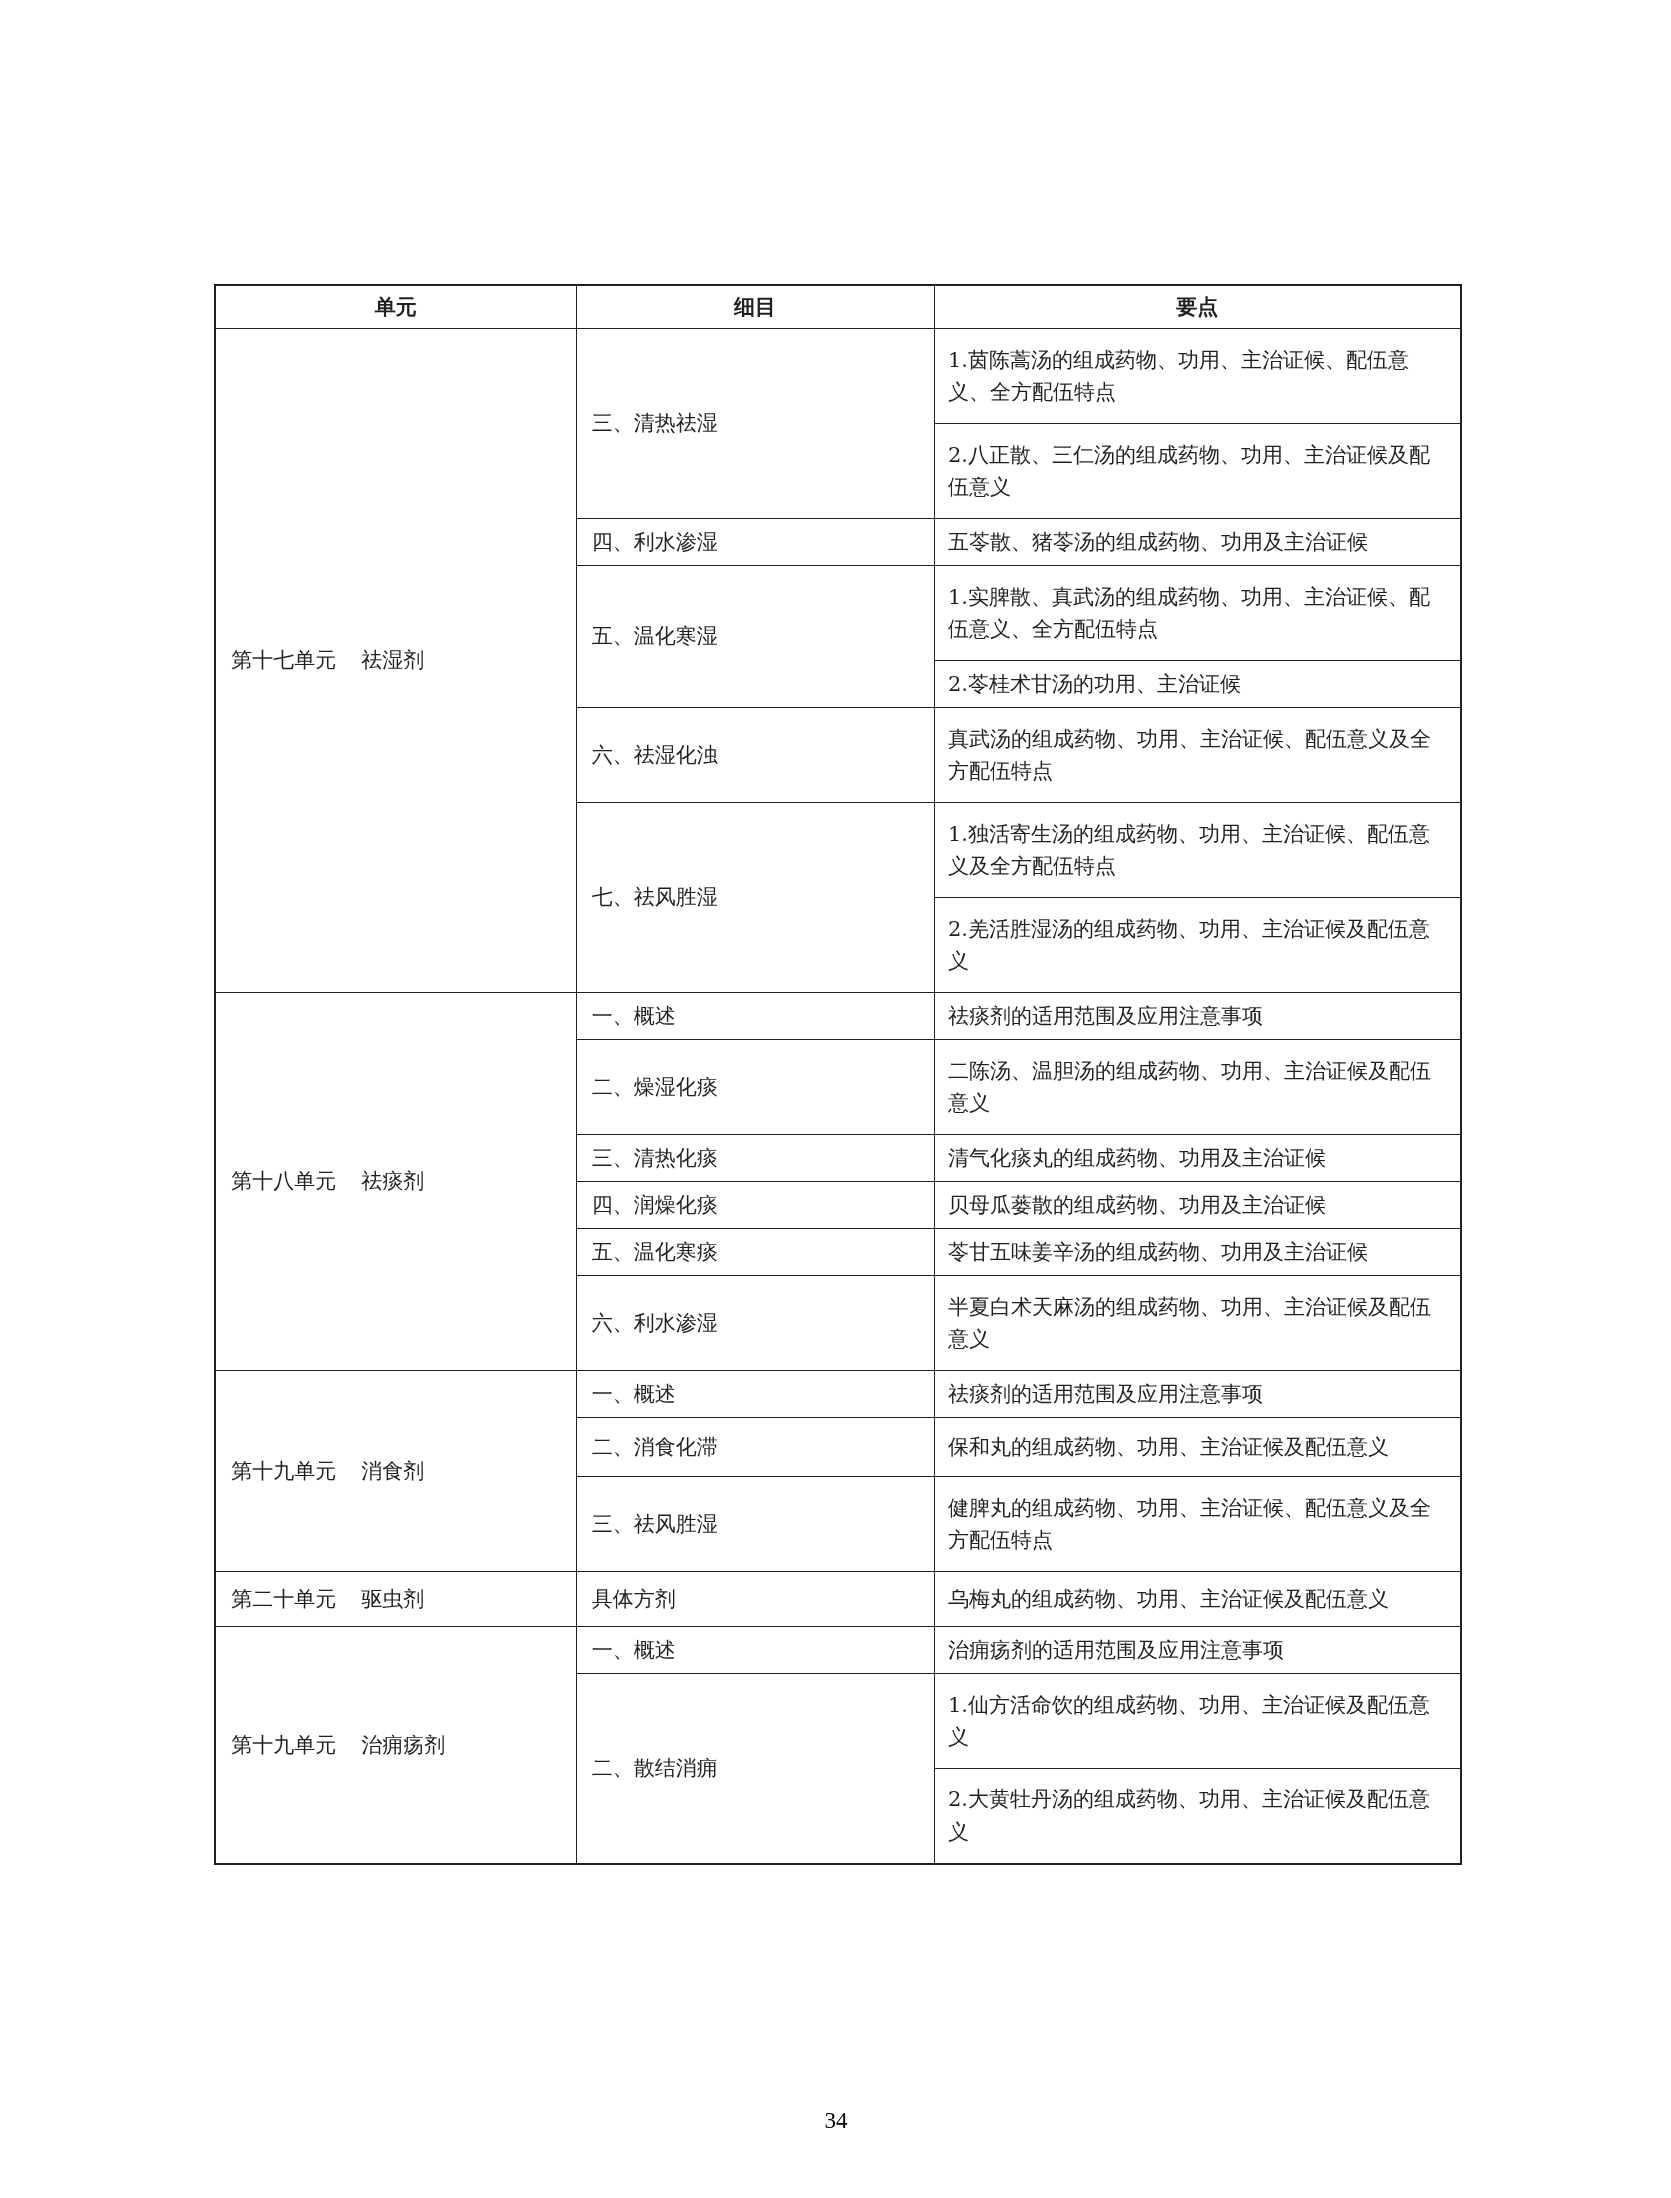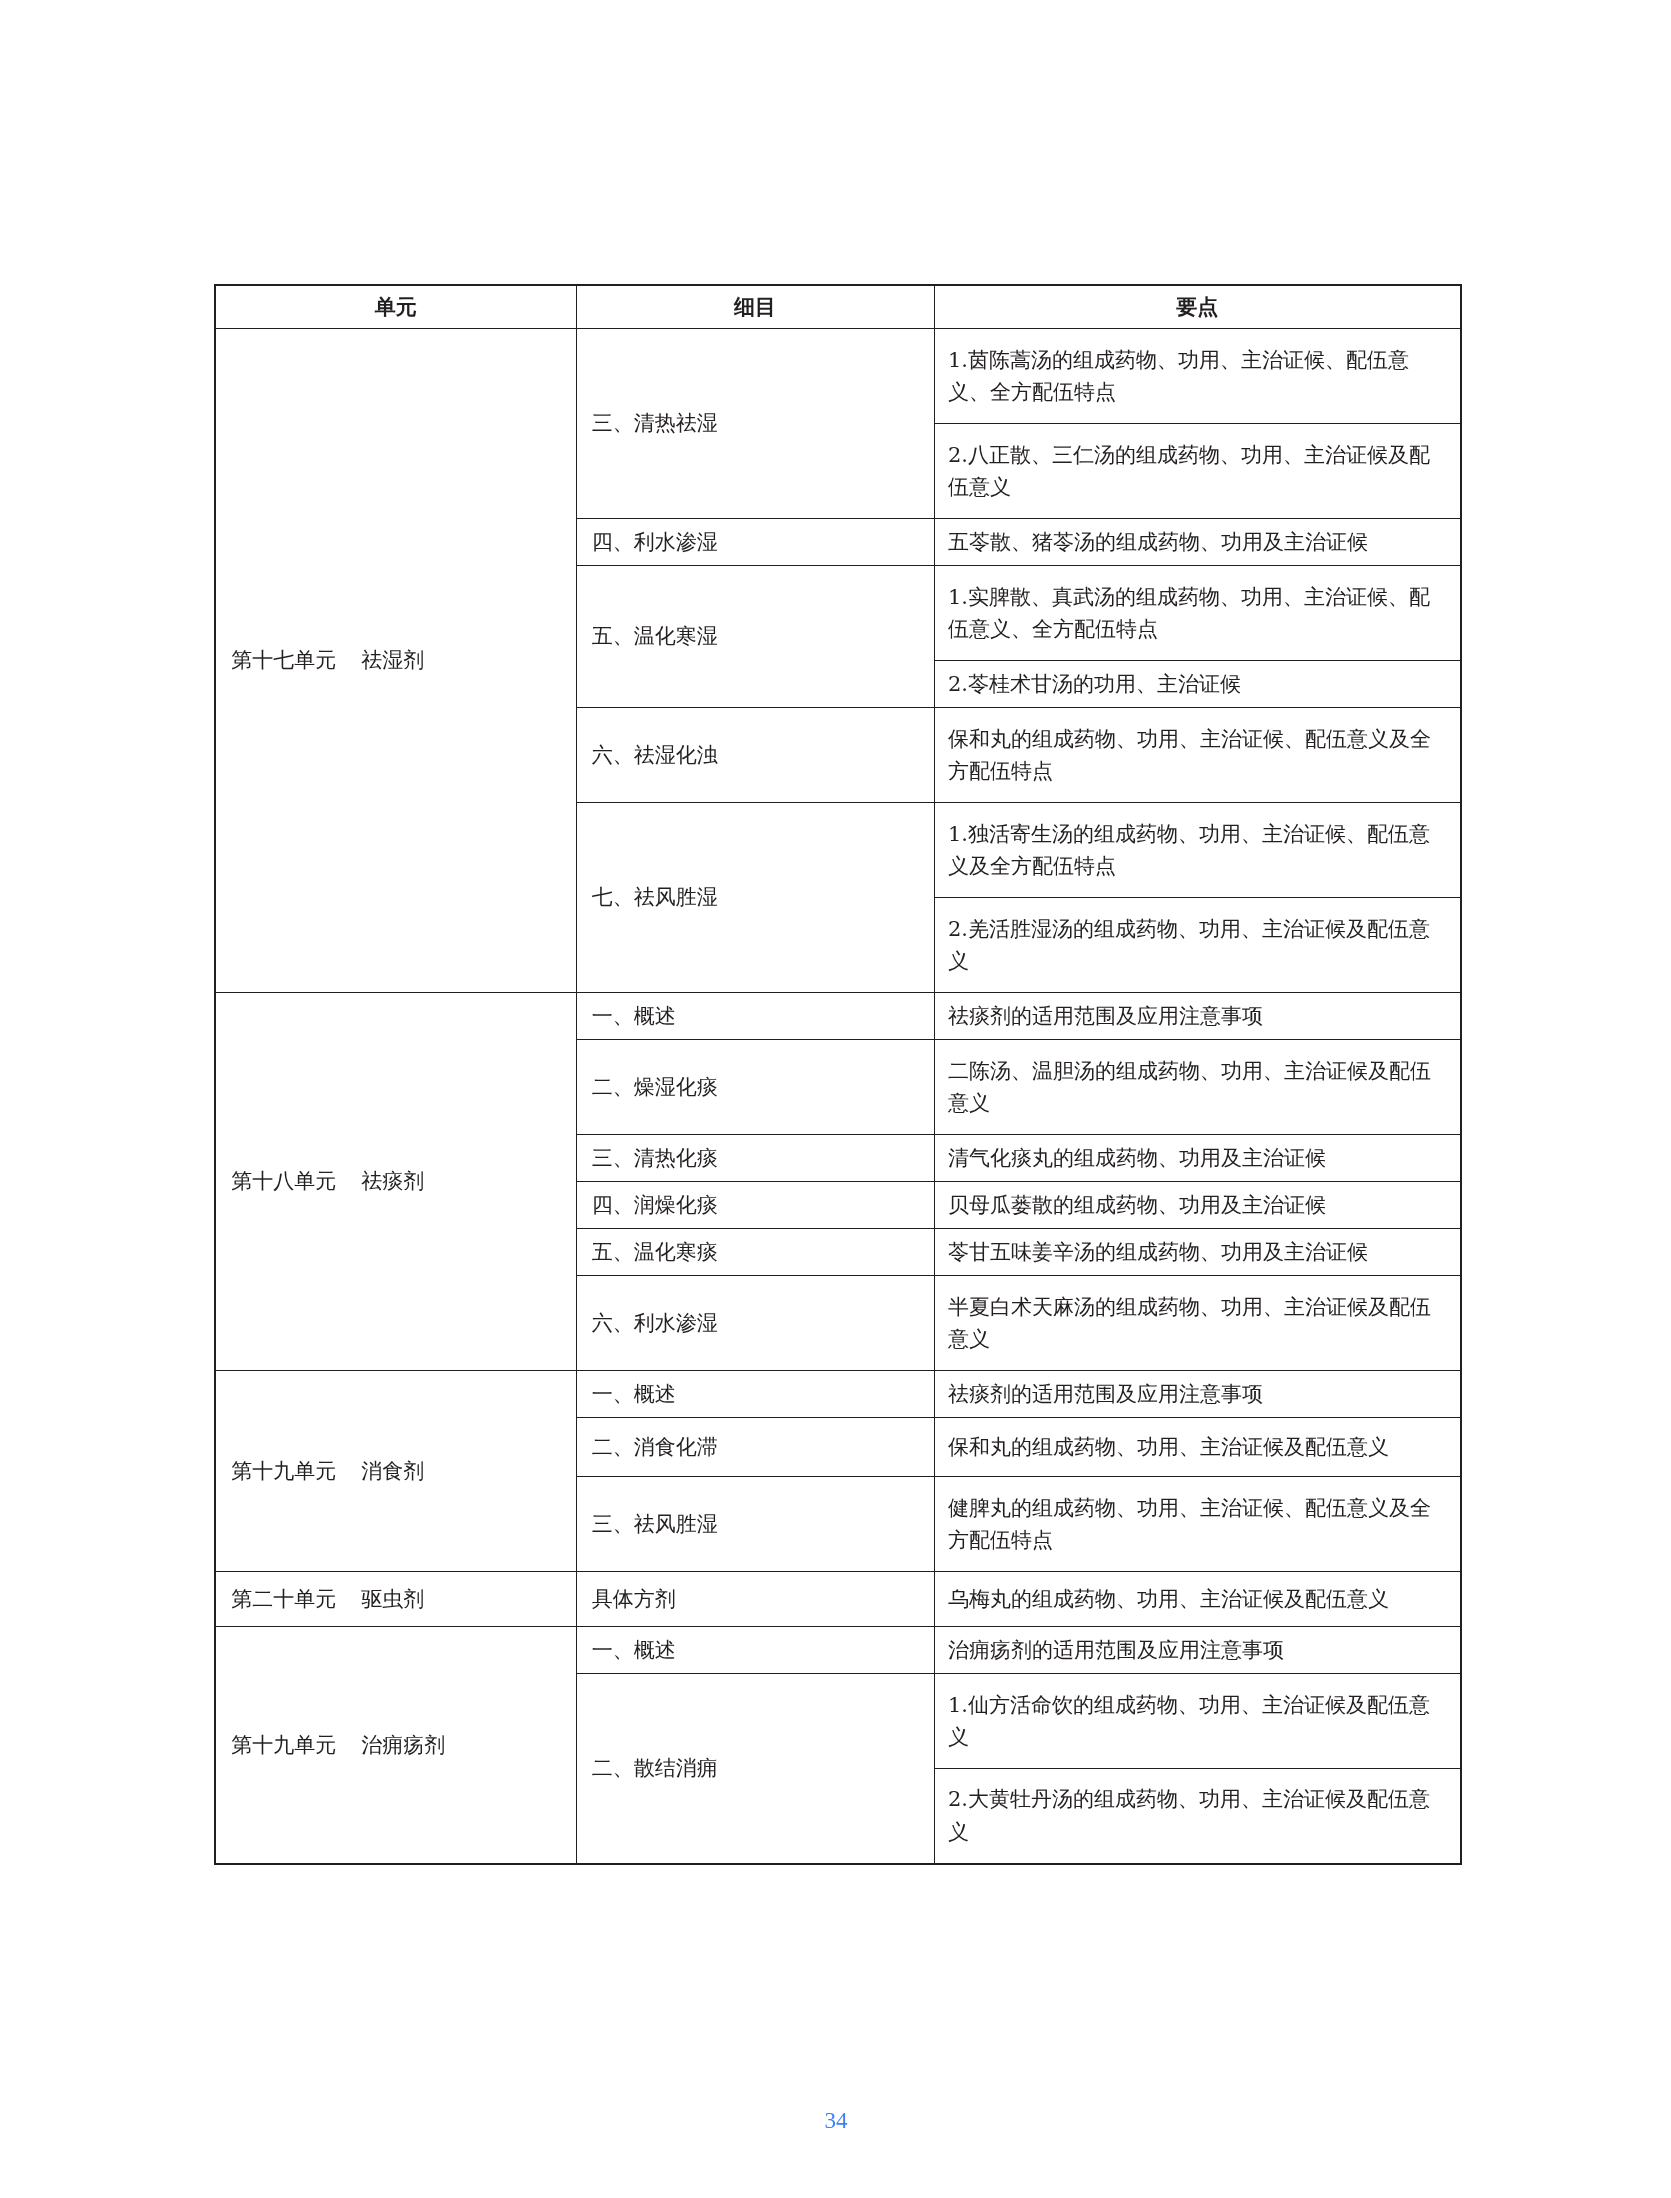--- a/index.html
+++ b/index.html
@@ -19,21 +19,21 @@
   }
   #syllabus-table th { text-align: center; font-weight: bold; font-size: 21px; height: 42px;
     font-family: "DejaVu Sans", "Liberation Sans", sans-serif; }
   #syllabus-table td.unit-cell { padding-left: 15.3px; }
   #syllabus-table td.sub-cell { padding-left: 15.3px; }
   #syllabus-table td.point-cell { padding-left: 13.4px; padding-right: 11.5px; }
   .unit-name { display: inline; }
   .unit-sep { display: inline-block; width: 25px; }
   #page-number {
     position: absolute; top: 2108px; left: 0; width: 1672px; text-align: center;
-    font-family: "Liberation Serif", "DejaVu Serif", serif; font-size: 23px; color: #3b82f6;
+    font-family: "Liberation Serif", "DejaVu Serif", serif; font-size: 23px; color: #000000;
   }
 </style>
 </head>
 <body>
 
 <table id="syllabus-table">
   <colgroup>
       <col class="c1">
       <col class="c2">
       <col class="c3">
@@ -60,21 +60,21 @@
       </tr>
       <tr style="height: 95px;">
         <td class="sub-cell" rowspan="2">五、温化寒湿</td>
         <td class="point-cell">1.实脾散、真武汤的组成药物、功用、主治证候、配伍意义、全方配伍特点</td>
       </tr>
       <tr style="height: 47px;">
         <td class="point-cell">2.苓桂术甘汤的功用、主治证候</td>
       </tr>
       <tr style="height: 95px;">
         <td class="sub-cell" rowspan="1">六、祛湿化浊</td>
-        <td class="point-cell">保和丸的组成药物、功用、主治证候、配伍意义及全方配伍特点</td>
+        <td class="point-cell">真武汤的组成药物、功用、主治证候、配伍意义及全方配伍特点</td>
       </tr>
       <tr style="height: 95px;">
         <td class="sub-cell" rowspan="2">七、祛风胜湿</td>
         <td class="point-cell">1.独活寄生汤的组成药物、功用、主治证候、配伍意义及全方配伍特点</td>
       </tr>
       <tr style="height: 95px;">
         <td class="point-cell">2.羌活胜湿汤的组成药物、功用、主治证候及配伍意义</td>
       </tr>
       <tr style="height: 47px;">
         <td class="unit-cell" rowspan="6"><span class="unit-name">第十八单元</span><span class="unit-sep"></span><span class="unit-name">祛痰剂</span></td>

